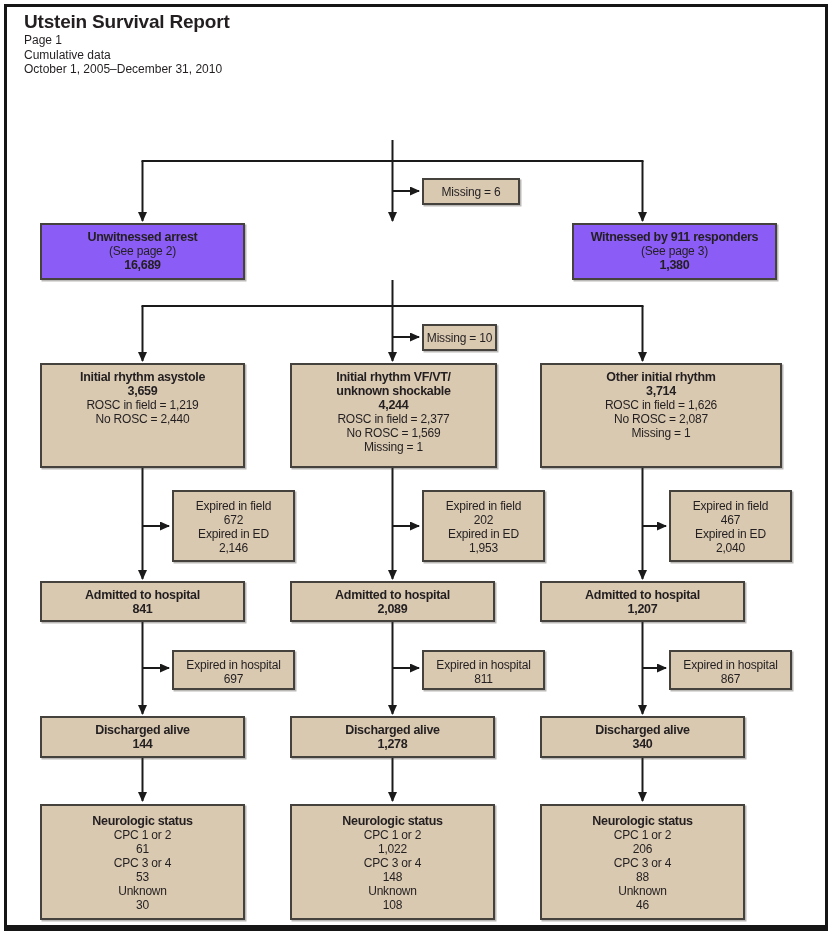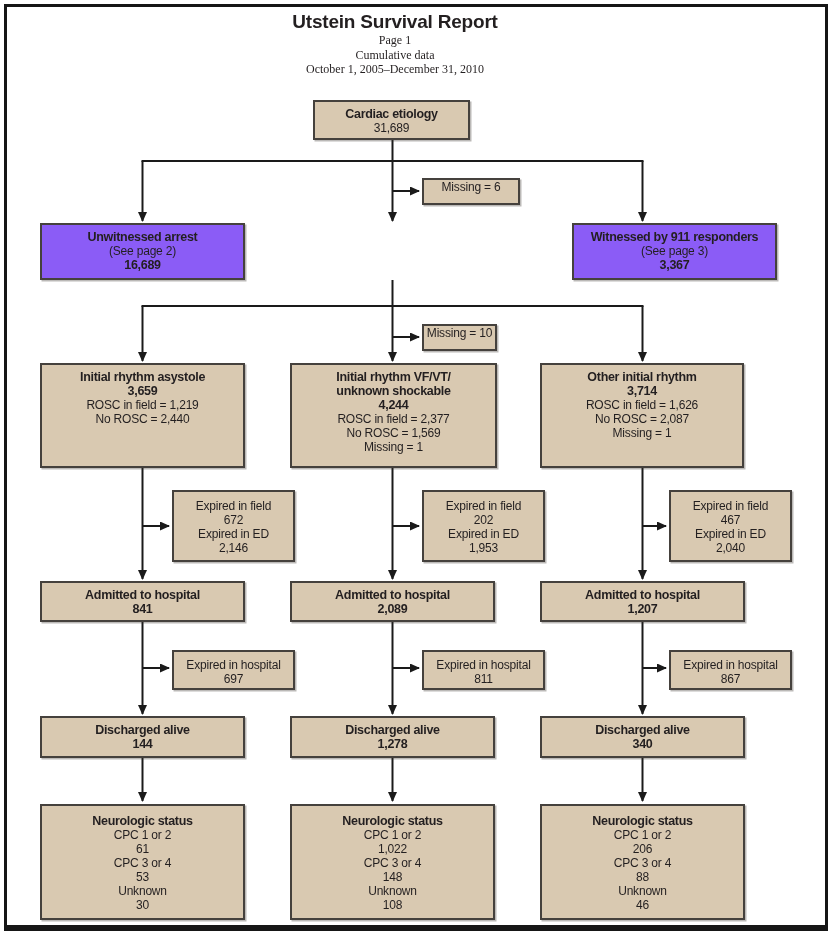--- a/index.html
+++ b/index.html
@@ -1,29 +1,29 @@
 <!DOCTYPE html>
 <html><head>
 <meta charset="utf-8">
 <style>
   html,body{margin:0;padding:0;background:#fff;}
   .page{position:relative;width:835px;height:939px;background:#ffffff;
         font-family:"Liberation Sans",sans-serif;color:#231f20;overflow:hidden;}
   .frame{position:absolute;left:4px;top:4px;width:824px;height:927px;
          box-sizing:border-box;border:3px solid #161616;border-bottom-width:6px;}
-  .hdr{position:absolute;left:0;top:11px;width:790px;text-align:center;}
+  .hdr{position:absolute;left:0;top:11px;width:790px;padding-left:24px;}
   .hdr .t{font-size:19px;font-weight:700;letter-spacing:-0.2px;line-height:22px;}
-  .hdr .s{font-size:12px;line-height:14.5px;font-family:Liberation Serif, serif;}
+  .hdr .s{font-size:12px;line-height:14.5px;}
   .node{position:absolute;box-sizing:border-box;background:#d9c9b1;
         border:2px solid #45413d;box-shadow:1.5px 1.5px 0 rgba(60,55,50,.35);
         text-align:center;padding-top:5px;}
   .node.white{background:#8b5cf6;}
   .node .b{font-weight:700;font-size:12.5px;line-height:14px;letter-spacing:-0.3px;}
   .node .r{font-weight:400;font-size:12px;line-height:14px;letter-spacing:-0.2px;}
-  .small{display:flex;flex-direction:column;align-items:center;padding-top:0;}
+  .small{display:flex;flex-direction:column;align-items:center;justify-content:center;padding-top:0;}
   svg.flow{position:absolute;left:0;top:0;}
   .ln{stroke:#1a1a1a;stroke-width:2;fill:none;}
 </style>
 </head>
 <body>
 
 <div class="page">
   <div class="frame"></div>
 
   <svg class="flow" width="835" height="939">
@@ -64,58 +64,54 @@
     <path class="ln" d="M642.5 758 V801" marker-end="url(#ah)"></path>
   </svg>
 
   <div class="hdr">
     <div class="t">Utstein Survival Report</div>
     <div class="s">Page 1</div>
     <div class="s">Cumulative data</div>
     <div class="s">October 1, 2005–December 31, 2010</div>
   </div>
 
-  <div class="node" style="left:313px;top:100px;width:157px;height:40px">
-    <div class="b">Cardiac etiology</div>
-    <div class="r">31,689</div>
-  </div>
 
   <div class="node small" style="left:422px;top:178px;width:98px;height:27px">
     <div class="r">Missing = 6</div>
   </div>
   <div class="node small" style="left:422px;top:324px;width:75px;height:27px">
     <div class="r">Missing = 10</div>
   </div>
 
   <div class="node white" style="left:40px;top:223px;width:205px;height:57px">
     <div class="b">Unwitnessed arrest</div>
     <div class="r">(See page 2)</div>
     <div class="b">16,689</div>
   </div>
   <div class="node white" style="left:572px;top:223px;width:205px;height:57px">
     <div class="b">Witnessed by 911 responders</div>
     <div class="r">(See page 3)</div>
-    <div class="b">3,367</div>
+    <div class="b">1,380</div>
   </div>
 
   <div class="node" style="left:40px;top:363px;width:205px;height:105px">
     <div class="b">Initial rhythm asystole</div>
     <div class="b">3,659</div>
     <div class="r">ROSC in field = 1,219</div>
     <div class="r">No ROSC = 2,440</div>
   </div>
   <div class="node" style="left:290px;top:363px;width:207px;height:105px">
     <div class="b">Initial rhythm VF/VT/</div>
     <div class="b">unknown shockable</div>
     <div class="b">4,244</div>
     <div class="r">ROSC in field = 2,377</div>
     <div class="r">No ROSC = 1,569</div>
     <div class="r">Missing = 1</div>
   </div>
-  <div class="node" style="left:540px;top:363px;width:204px;height:105px">
+  <div class="node" style="left:540px;top:363px;width:242px;height:105px">
     <div class="b">Other initial rhythm</div>
     <div class="b">3,714</div>
     <div class="r">ROSC in field = 1,626</div>
     <div class="r">No ROSC = 2,087</div>
     <div class="r">Missing = 1</div>
   </div>
 
   <div class="node" style="left:172px;top:490px;width:123px;height:72px;padding-top:7px">
     <div class="r">Expired in field</div>
     <div class="r">672</div>

